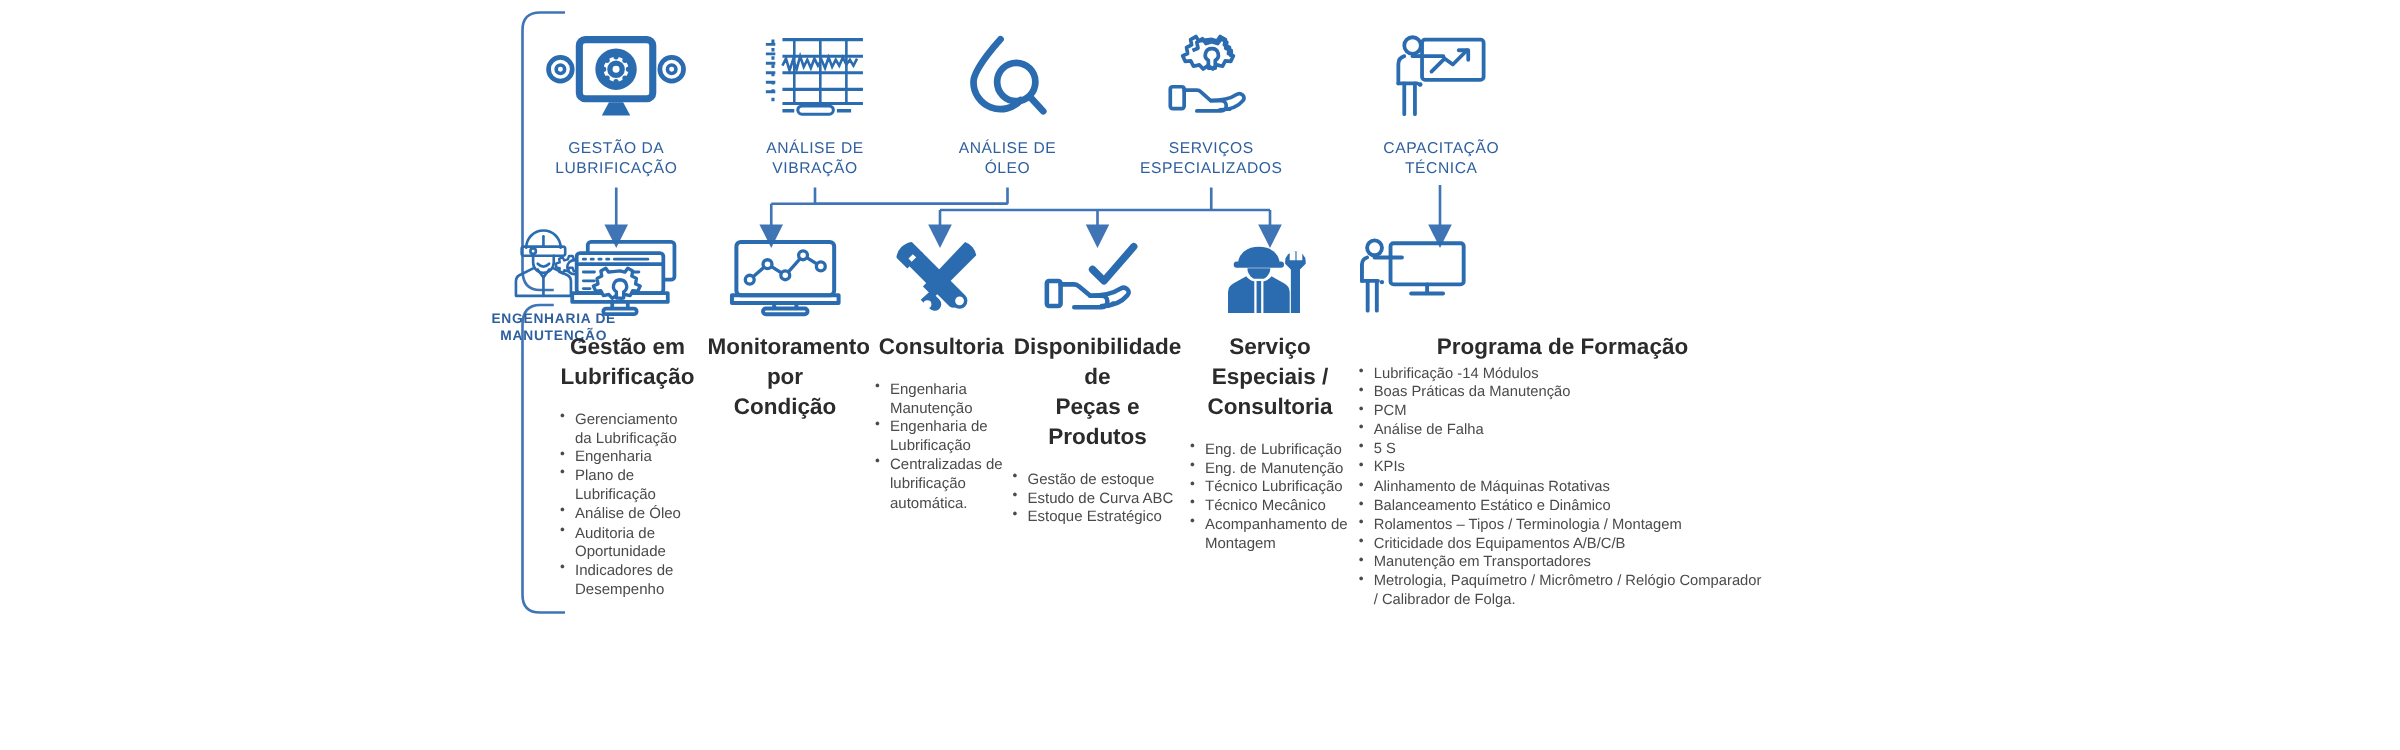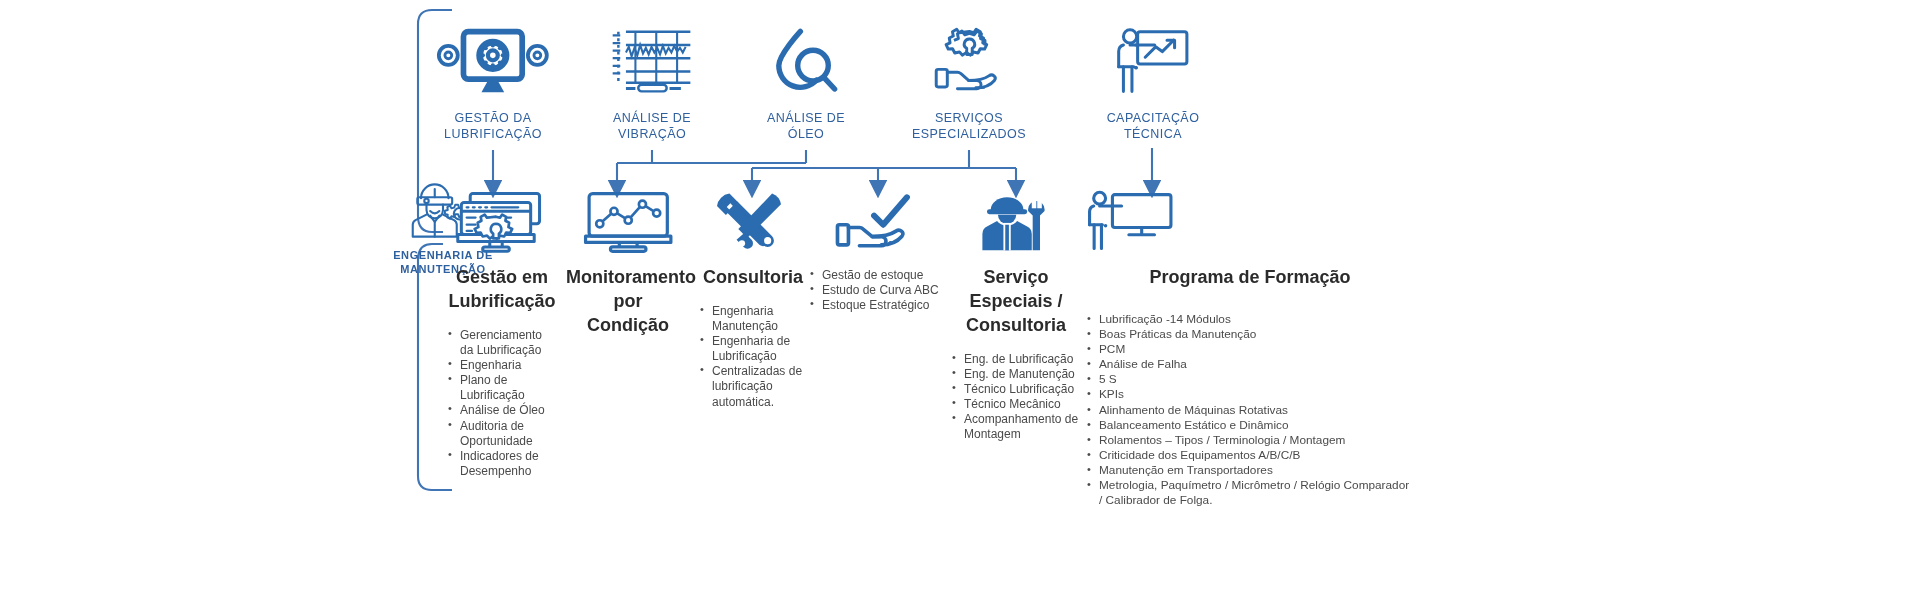--- a/index.html
+++ b/index.html
@@ -122,21 +122,21 @@
   }
 
   .svc-1 { left: 446px; width: 112px; }
   .svc-2 { left: 566px; width: 124px; }
   .svc-3 { left: 698px; width: 110px; }
   .svc-4 { left: 808px; width: 140px; }
   .svc-5 { left: 950px; width: 132px; }
   .svc-6 { left: 1085px; width: 330px; }
 
   .svc-6 .service-title { text-align: center; }
-  .svc-6 .service-list { margin-top: 22px; }
+  .svc-6 .service-list { margin-top: 1px; }
   .svc-6 .service-list li { font-size: 11.8px; line-height: 1.28; }
 </style>
 </head>
 <body>
 
 <div id="canvas">
 
   <svg id="connectors" viewBox="0 0 1920 600" xmlns="http://www.w3.org/2000/svg">
     <defs>
       <marker id="arrow" markerWidth="9" markerHeight="9" refX="5" refY="4.5" orient="auto" markerUnits="strokeWidth">
@@ -390,20 +390,24 @@
       <g fill="none" stroke="#2b6cb0" stroke-width="6.5" stroke-linecap="round" stroke-linejoin="round">
         <path d="M46 28 L56 38 L82 8"></path>
       </g>
       <g fill="none" stroke="#2b6cb0" stroke-width="4" stroke-linejoin="round" stroke-linecap="round">
         <rect x="6" y="38" width="12" height="22" rx="2"></rect>
         <path d="M18 41 h12 a6 6 0 0 1 4 1.7 L44 51 h10 a5 5 0 0 1 0 10 H30"></path>
         <path d="M44 51 c12 0 20 -2 26 -6 4.5 -3 10 1.6 6.5 5.6 -5 6 -13.5 9.4 -22.5 9.4"></path>
       </g>
       <circle cx="64" cy="58" r="2.2" fill="#2b6cb0"></circle>
     </svg>
+    <div class="service-title">
+      <div>Disponibilidade de</div>
+      <div>Peças e Produtos</div>
+    </div>
     <ul class="service-list">
       <li>Gestão de estoque</li>
       <li>Estudo de Curva ABC</li>
       <li>Estoque Estratégico</li>
     </ul>
   </div>
 
   <div class="service svc-5">
     <svg class="service-icon" viewBox="0 0 88 70" xmlns="http://www.w3.org/2000/svg">
       <g fill="#2b6cb0">

